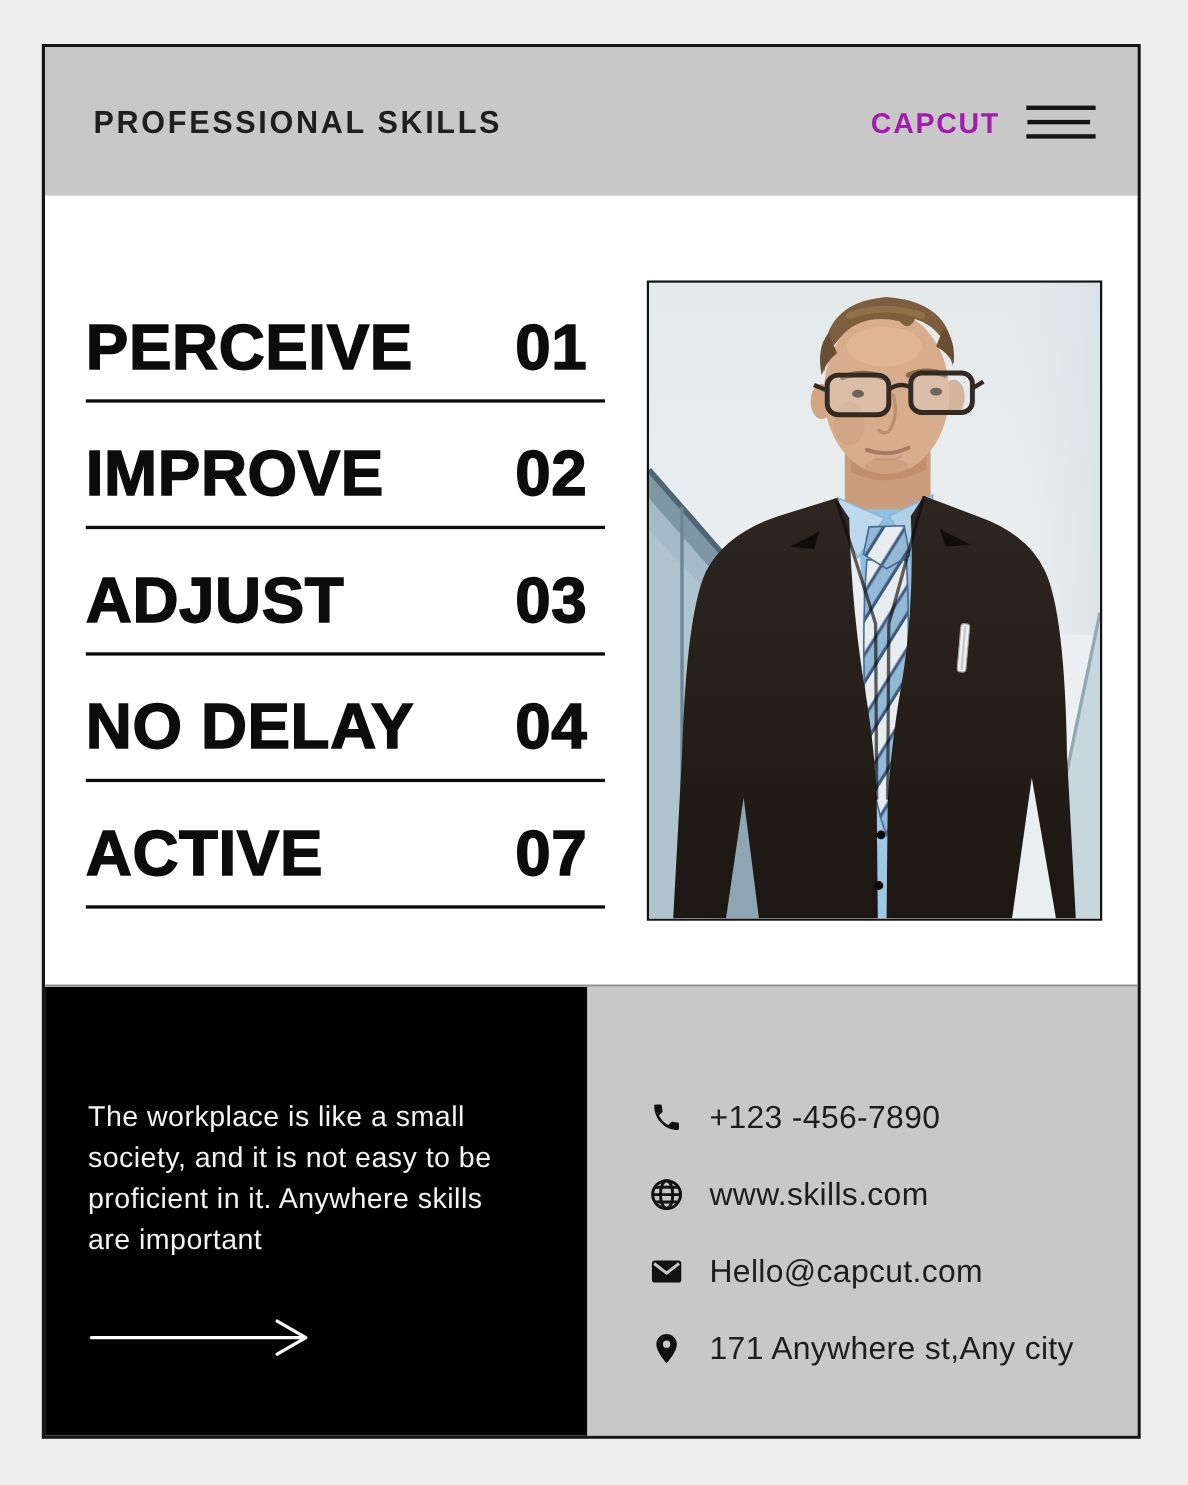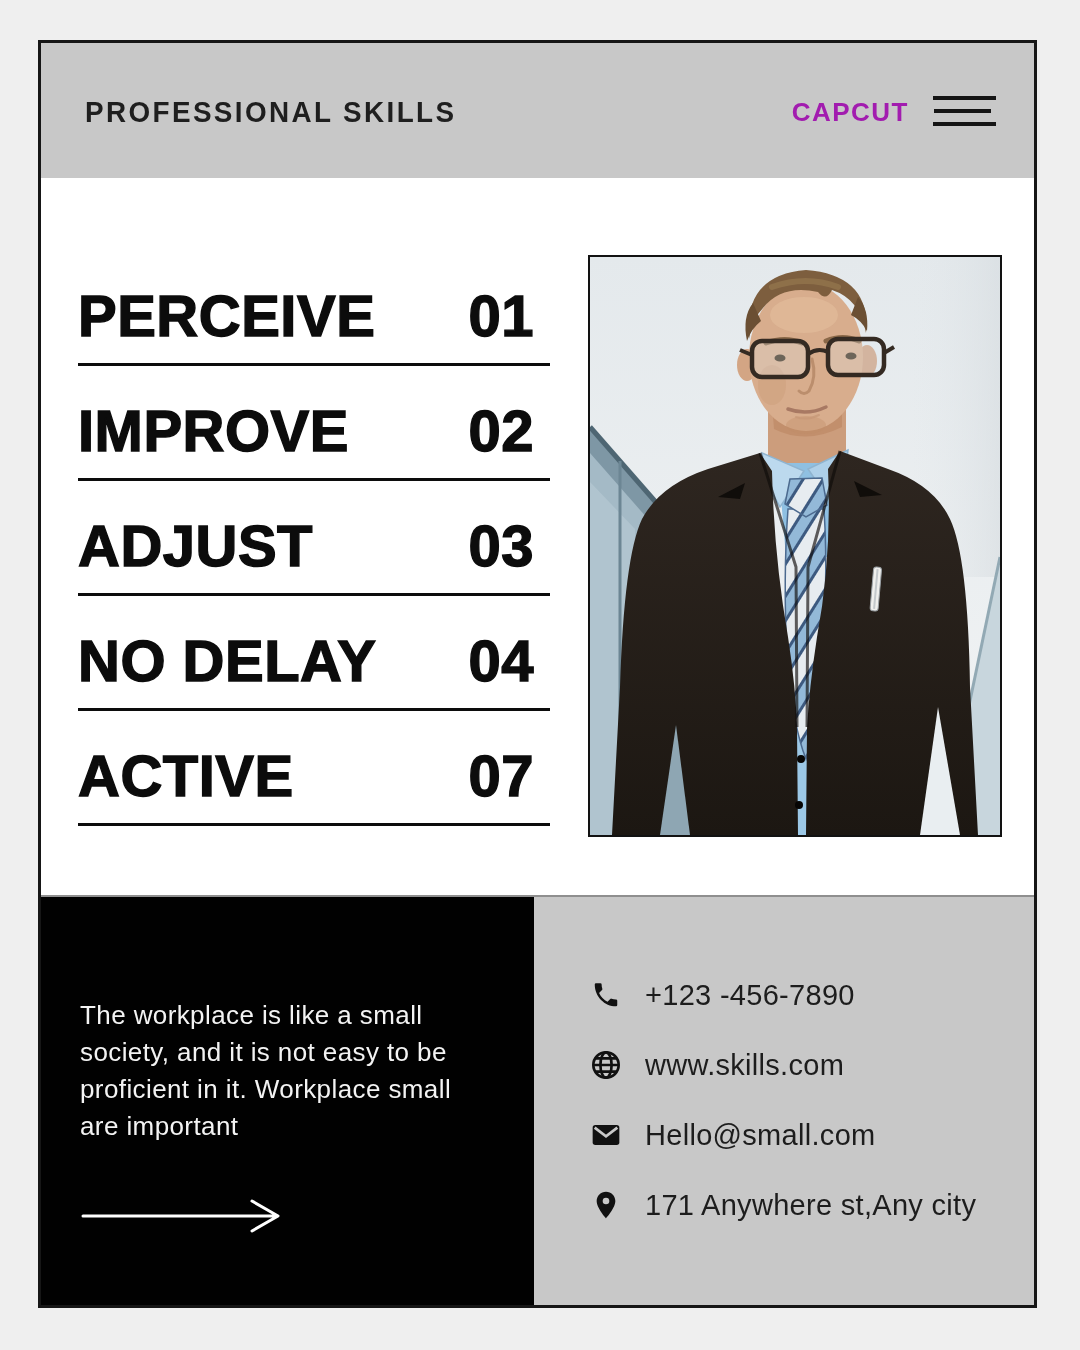--- a/index.html
+++ b/index.html
@@ -76,21 +76,21 @@
     box-sizing:border-box;
     padding:100px 30px 0 39px;
     color:#f3f3f3;
   }
   .quote-line{
     font-size:26px;line-height:37px;letter-spacing:.4px;font-weight:400;
   }
   .arrow-wrap{margin-top:52px;}
   .contact-panel{
     flex:1;background:#c8c8c8;box-sizing:border-box;
-    padding:80px 0 0 56px;
+    padding:101px 0 0 56px;
   }
   .contact-row{
     display:flex;align-items:center;height:36px;margin-bottom:34px;
   }
   .contact-row svg{flex:0 0 32px;}
   .contact-text{
     margin-left:23px;font-size:29px;font-weight:500;color:#1d1d1d;
     letter-spacing:.3px;white-space:nowrap;
   }
 </style>
@@ -237,21 +237,21 @@
           <path d="M348 450 L370 578 L330 578 Z" fill="#e9eef1"></path>
         </g>
       </svg>
     </div>
   </div>
 
   <div class="bottom">
     <div class="quote-box">
       <div class="quote-line">The workplace is like a small</div>
       <div class="quote-line">society, and it is not easy to be</div>
-      <div class="quote-line">proficient in it. Workplace small</div>
+      <div class="quote-line">proficient in it. Anywhere skills</div>
       <div class="quote-line">are important</div>
       <div class="arrow-wrap">
         <svg width="210" height="38" viewBox="0 0 210 38">
           <path d="M3 19 H196 M172 4 L198 19 L172 34" stroke="#ffffff" stroke-width="3" fill="none" stroke-linecap="round" stroke-linejoin="round"></path>
         </svg>
       </div>
     </div>
 
     <div class="contact-panel">
       <div class="contact-row">
@@ -268,21 +268,21 @@
             <path d="M2.5 12 H21.5 M4 7 H20 M4 17 H20"></path>
           </g>
         </svg>
         <span class="contact-text">www.skills.com</span>
       </div>
       <div class="contact-row">
         <svg width="32" height="32" viewBox="0 0 24 24">
           <rect x="2" y="4.5" width="20" height="15" rx="2" fill="#111111"></rect>
           <path d="M3.5 6.5 L12 13 L20.5 6.5" stroke="#c8c8c8" stroke-width="2" fill="none"></path>
         </svg>
-        <span class="contact-text">Hello@small.com</span>
+        <span class="contact-text">Hello@capcut.com</span>
       </div>
       <div class="contact-row">
         <svg width="30" height="34" viewBox="0 0 24 24">
           <path fill="#111111" d="M12 2C8.13 2 5 5.13 5 9c0 5.25 7 13 7 13s7-7.75 7-13c0-3.87-3.13-7-7-7zm0 9.5A2.5 2.5 0 1 1 12 6.5a2.5 2.5 0 0 1 0 5z"></path>
         </svg>
         <span class="contact-text">171 Anywhere st,Any city</span>
       </div>
     </div>
   </div>
 

